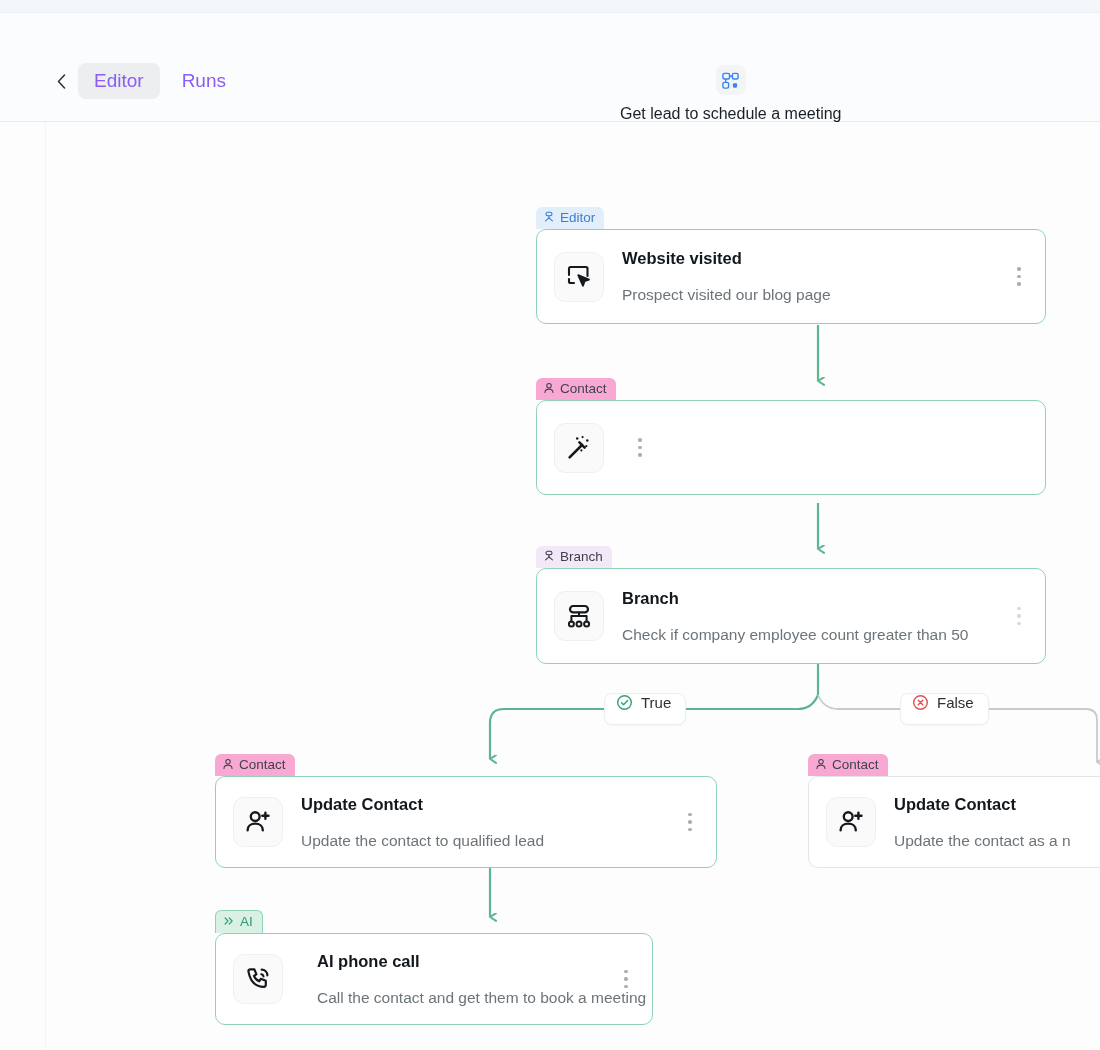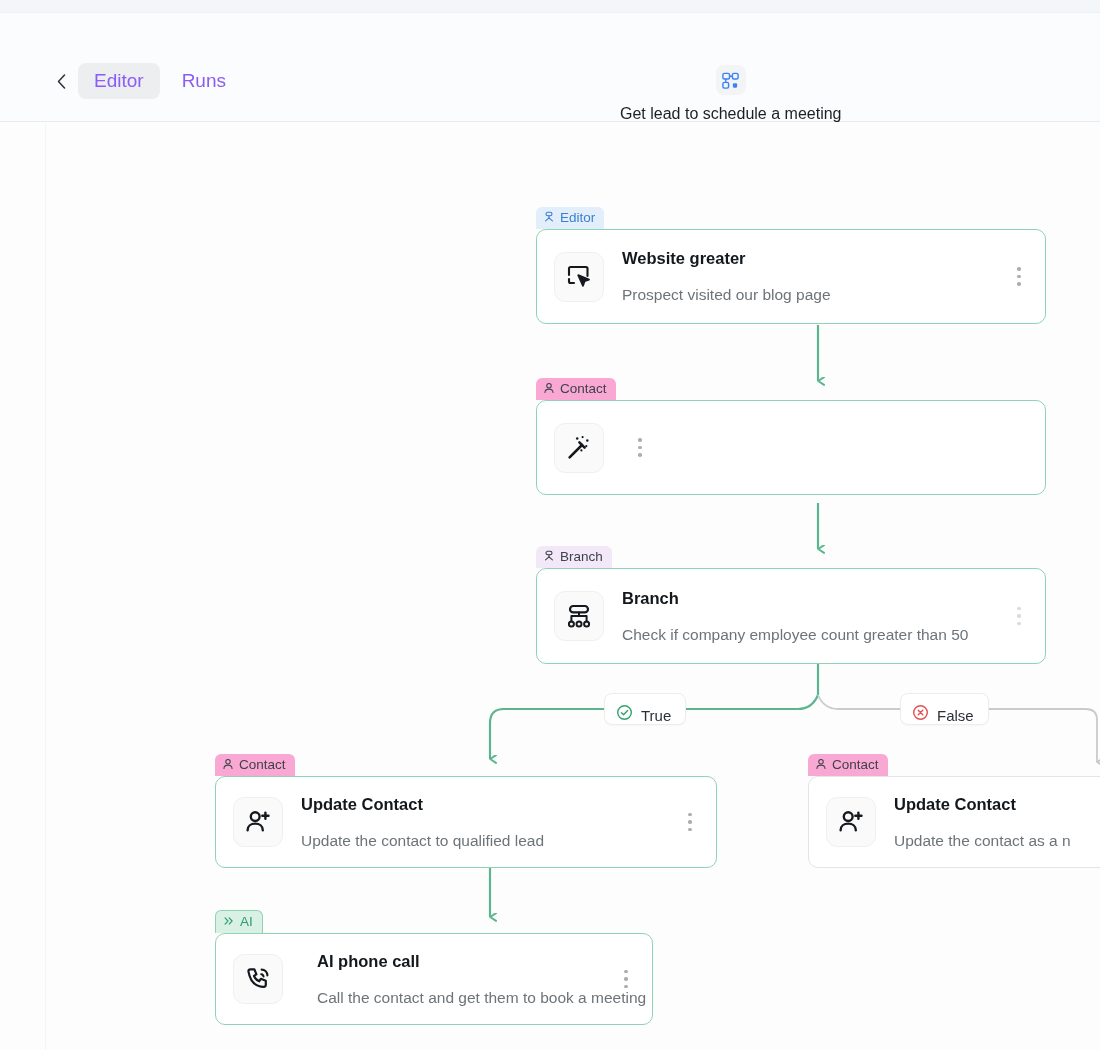--- a/index.html
+++ b/index.html
@@ -186,21 +186,21 @@
 
   
   .cond-pill {
     position: absolute;
     height: 32px;
     padding: 0 14px 0 11px;
     background: #ffffff;
     border: 1px solid #ebedee;
     border-radius: 8px;
     display: flex;
-    align-items: flex-end;
+    align-items: flex-start;
     gap: 8px;
     font-size: 15px;
     color: #2c3136;
     box-shadow: 0 1px 2px rgba(0,0,0,0.03);
     white-space: nowrap;
   }
 </style>
 </head>
 <body>
 
@@ -275,21 +275,21 @@
     </div>
     <div class="node-card" style="width:510px; height:95px;">
       <div class="node-icon-box">
         <svg width="28" height="28" viewBox="0 0 28 28" fill="none">
           <path d="M4 12V5.5A1.5 1.5 0 0 1 5.5 4H21a1.5 1.5 0 0 1 1.5 1.5V13" stroke="#15191d" stroke-width="2.1" stroke-linecap="round"></path>
           <path d="M4 16v2.5A1.5 1.5 0 0 0 5.5 20H9" stroke="#15191d" stroke-width="2.1" stroke-linecap="round"></path>
           <path d="M13.2 12.2L24 16.6l-4.4 1.6-1.6 4.6-4.8-10.6z" fill="#15191d" stroke="#15191d" stroke-width="1.8" stroke-linejoin="round"></path>
         </svg>
       </div>
       <div class="node-text">
-        <div class="node-title">Website greater</div>
+        <div class="node-title">Website visited</div>
         <div class="node-desc">Prospect visited our blog page</div>
       </div>
       <div class="kebab">
         <i></i>
           <i></i>
           <i></i>
       </div>
     </div>
   </div>
 

